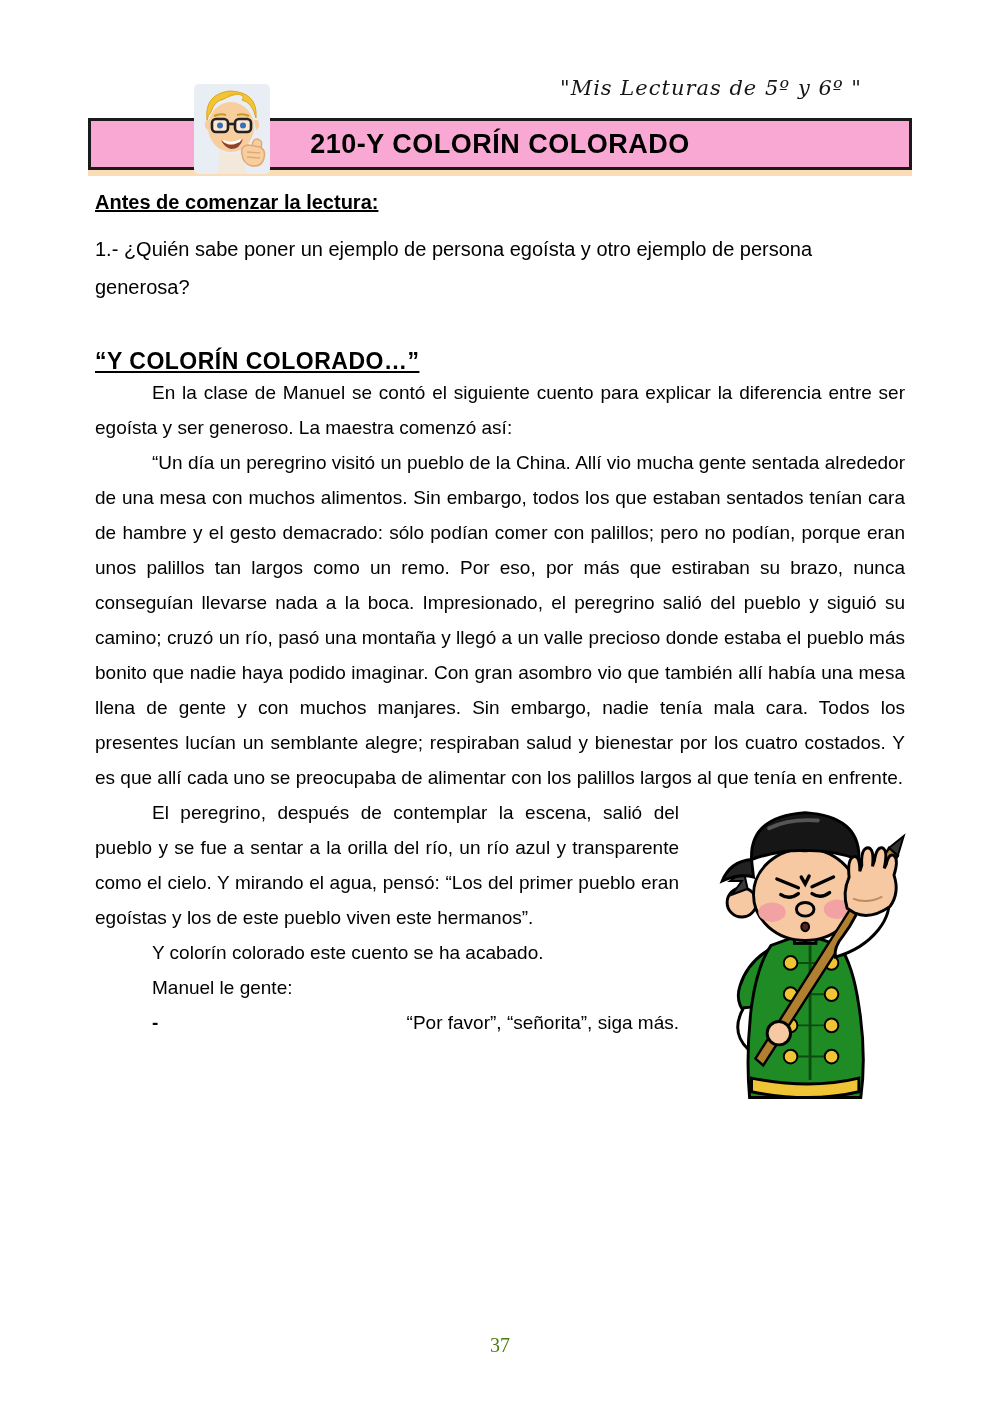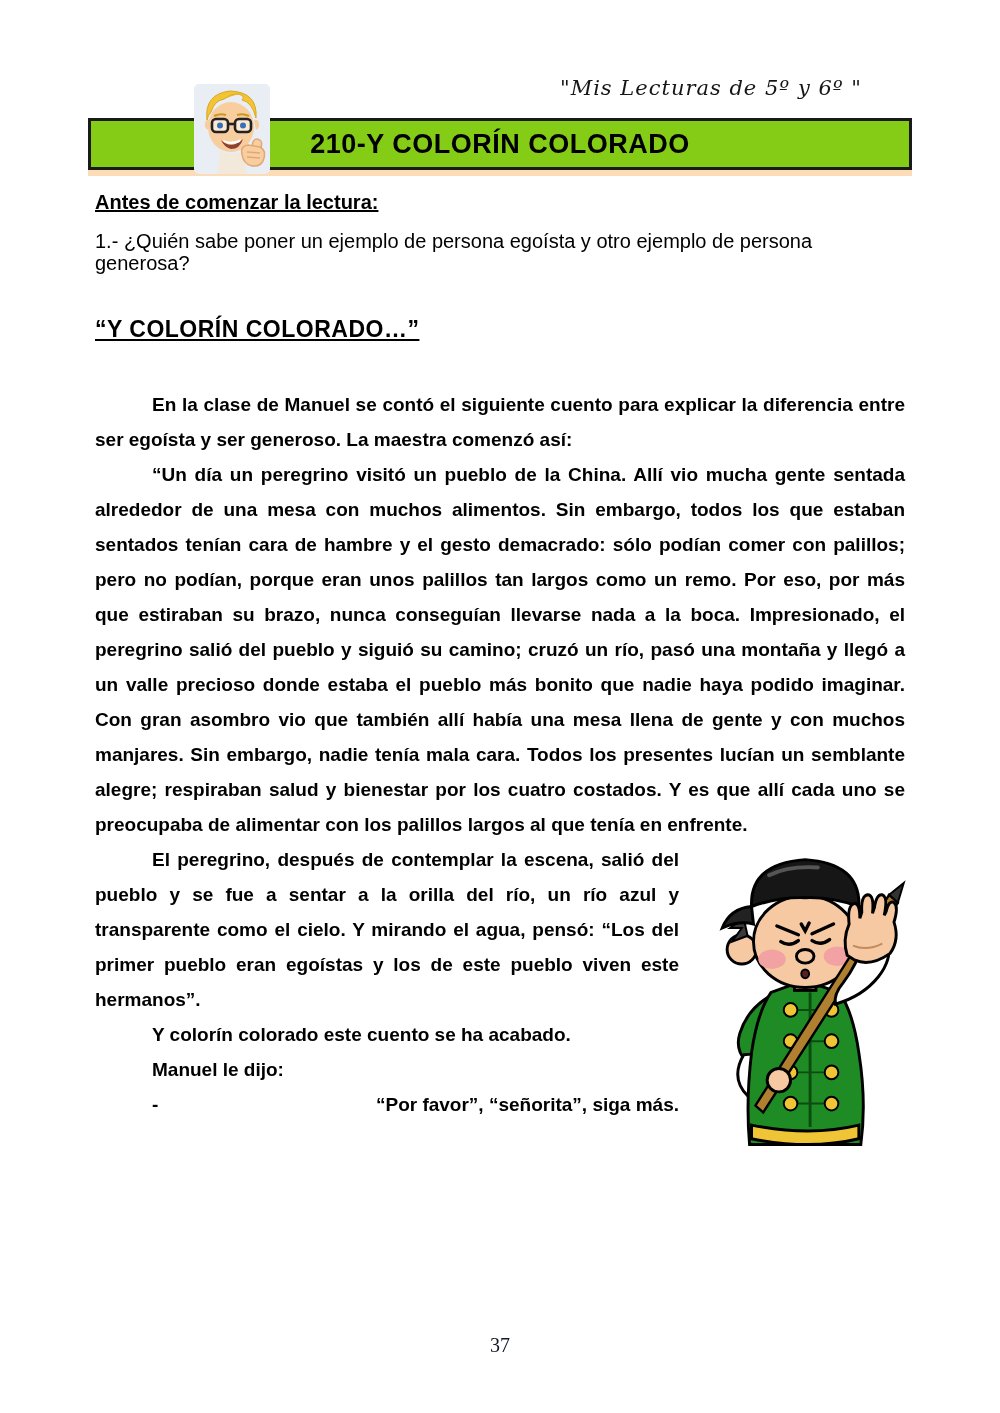--- a/index.html
+++ b/index.html
@@ -7,55 +7,55 @@
     position:relative; width:1000px; height:1413px; background:#ffffff;
     font-family:"Liberation Sans", sans-serif; color:#000; overflow:hidden;
   }
   .script-header {
     position:absolute; top:76px; right:138px;
     font-family:"DejaVu Serif", serif; font-style:italic;
     font-size:21px; color:#161616; letter-spacing:1px; white-space:nowrap;
   }
   .banner {
     position:absolute; left:88px; top:118px; width:824px; height:52px;
-    background:#84cc16; border:3px solid #1a1a1a; box-sizing:border-box;
+    background:#f9a8d4; border:3px solid #1a1a1a; box-sizing:border-box;
     box-shadow:0 6px 0 #FBDCB6;
     display:flex; align-items:center; justify-content:center;
   }
   .banner-title { font-weight:bold; font-size:27px; letter-spacing:0.5px; color:#000; }
   .avatar {
     position:absolute; left:194px; top:84px; width:76px; height:90px;
   }
   .avatar svg { display:block; width:100%; height:100%; }
   .content { position:absolute; left:95px; top:191px; width:810px; }
   .pre-heading {
     font-weight:bold; font-size:20px; text-decoration:underline;
     margin:0 0 16px 0;
   }
-  .question { font-size:20px; line-height:22px; margin:0; font-weight:normal; }
+  .question { font-size:20px; line-height:38px; margin:0; font-weight:normal; }
   .story-title {
     font-weight:bold; font-size:23px;
     text-decoration:underline; margin:42px 0 0 0; letter-spacing:0.5px;
   }
   .story-body {
-    margin-top:44px; font-weight:bold; font-size:19px; line-height:35px;
+    font-weight:normal; font-size:19px; line-height:35px;
     text-align:justify;
   }
   .story-body p { margin:0; text-indent:57px; }
   .float-illustration {
     float:right; width:228px; height:322px;
     margin:4px -22px 6px 20px;
   }
   .float-illustration svg { display:block; width:100%; height:100%; }
   .dialogue { list-style:none; margin:0; padding:0; }
   .dialogue li { position:relative; padding-left:90px; text-align:right; }
   .dialogue li::before { content:"-"; position:absolute; left:57px; font-weight:bold; }
   .page-number {
     position:absolute; bottom:56px; left:0; width:100%; text-align:center;
-    font-family:"Liberation Serif", serif; font-size:20px; color:#0f172a;
+    font-family:"Liberation Serif", serif; font-size:20px; color:#4d7c0f;
   }
 </style>
 </head>
 <body>
 
 <div class="page">
 
   <div class="script-header">"Mis Lecturas de 5º y 6º "</div>
 
   <div class="banner">
@@ -171,21 +171,21 @@
 
           <path d="M138,162 Q166,154 182,134 Q196,116 192,100 L168,96 Q160,122 146,140 Q136,152 138,162 Z" fill="#ffffff" stroke="#000" stroke-width="3"></path>
 
           <path d="M150,112 Q145,96 152,80 Q150,61 157,59 Q163,58 163,74 L165,68 Q164,51 171,50 Q178,50 176,69 L178,63 Q180,49 186,50 Q192,52 188,71 L190,67 Q193,55 198,58 Q203,62 198,78 Q204,96 194,110 Q174,124 158,117 Z" fill="#F6C9A2" stroke="#000" stroke-width="3"></path>
           <path d="M156,102 Q170,108 186,100" fill="none" stroke="#C08B5E" stroke-width="2"></path>
         </svg>
       </div>
 
       <p>El peregrino, después de contemplar la escena, salió del pueblo y se fue a sentar a la orilla del río, un río azul y transparente como el cielo. Y mirando el agua, pensó: “Los del primer pueblo eran egoístas y los de este pueblo viven este hermanos”.</p>
       <p>Y colorín colorado este cuento se ha acabado.</p>
-      <p>Manuel le dijo:</p>
+      <p>Manuel le gente:</p>
 
       <ul class="dialogue">
         <li>“Por favor”, “señorita”, siga más.</li>
       </ul>
     </div>
   </div>
 
   <div class="page-number">37</div>
 
 </div>

